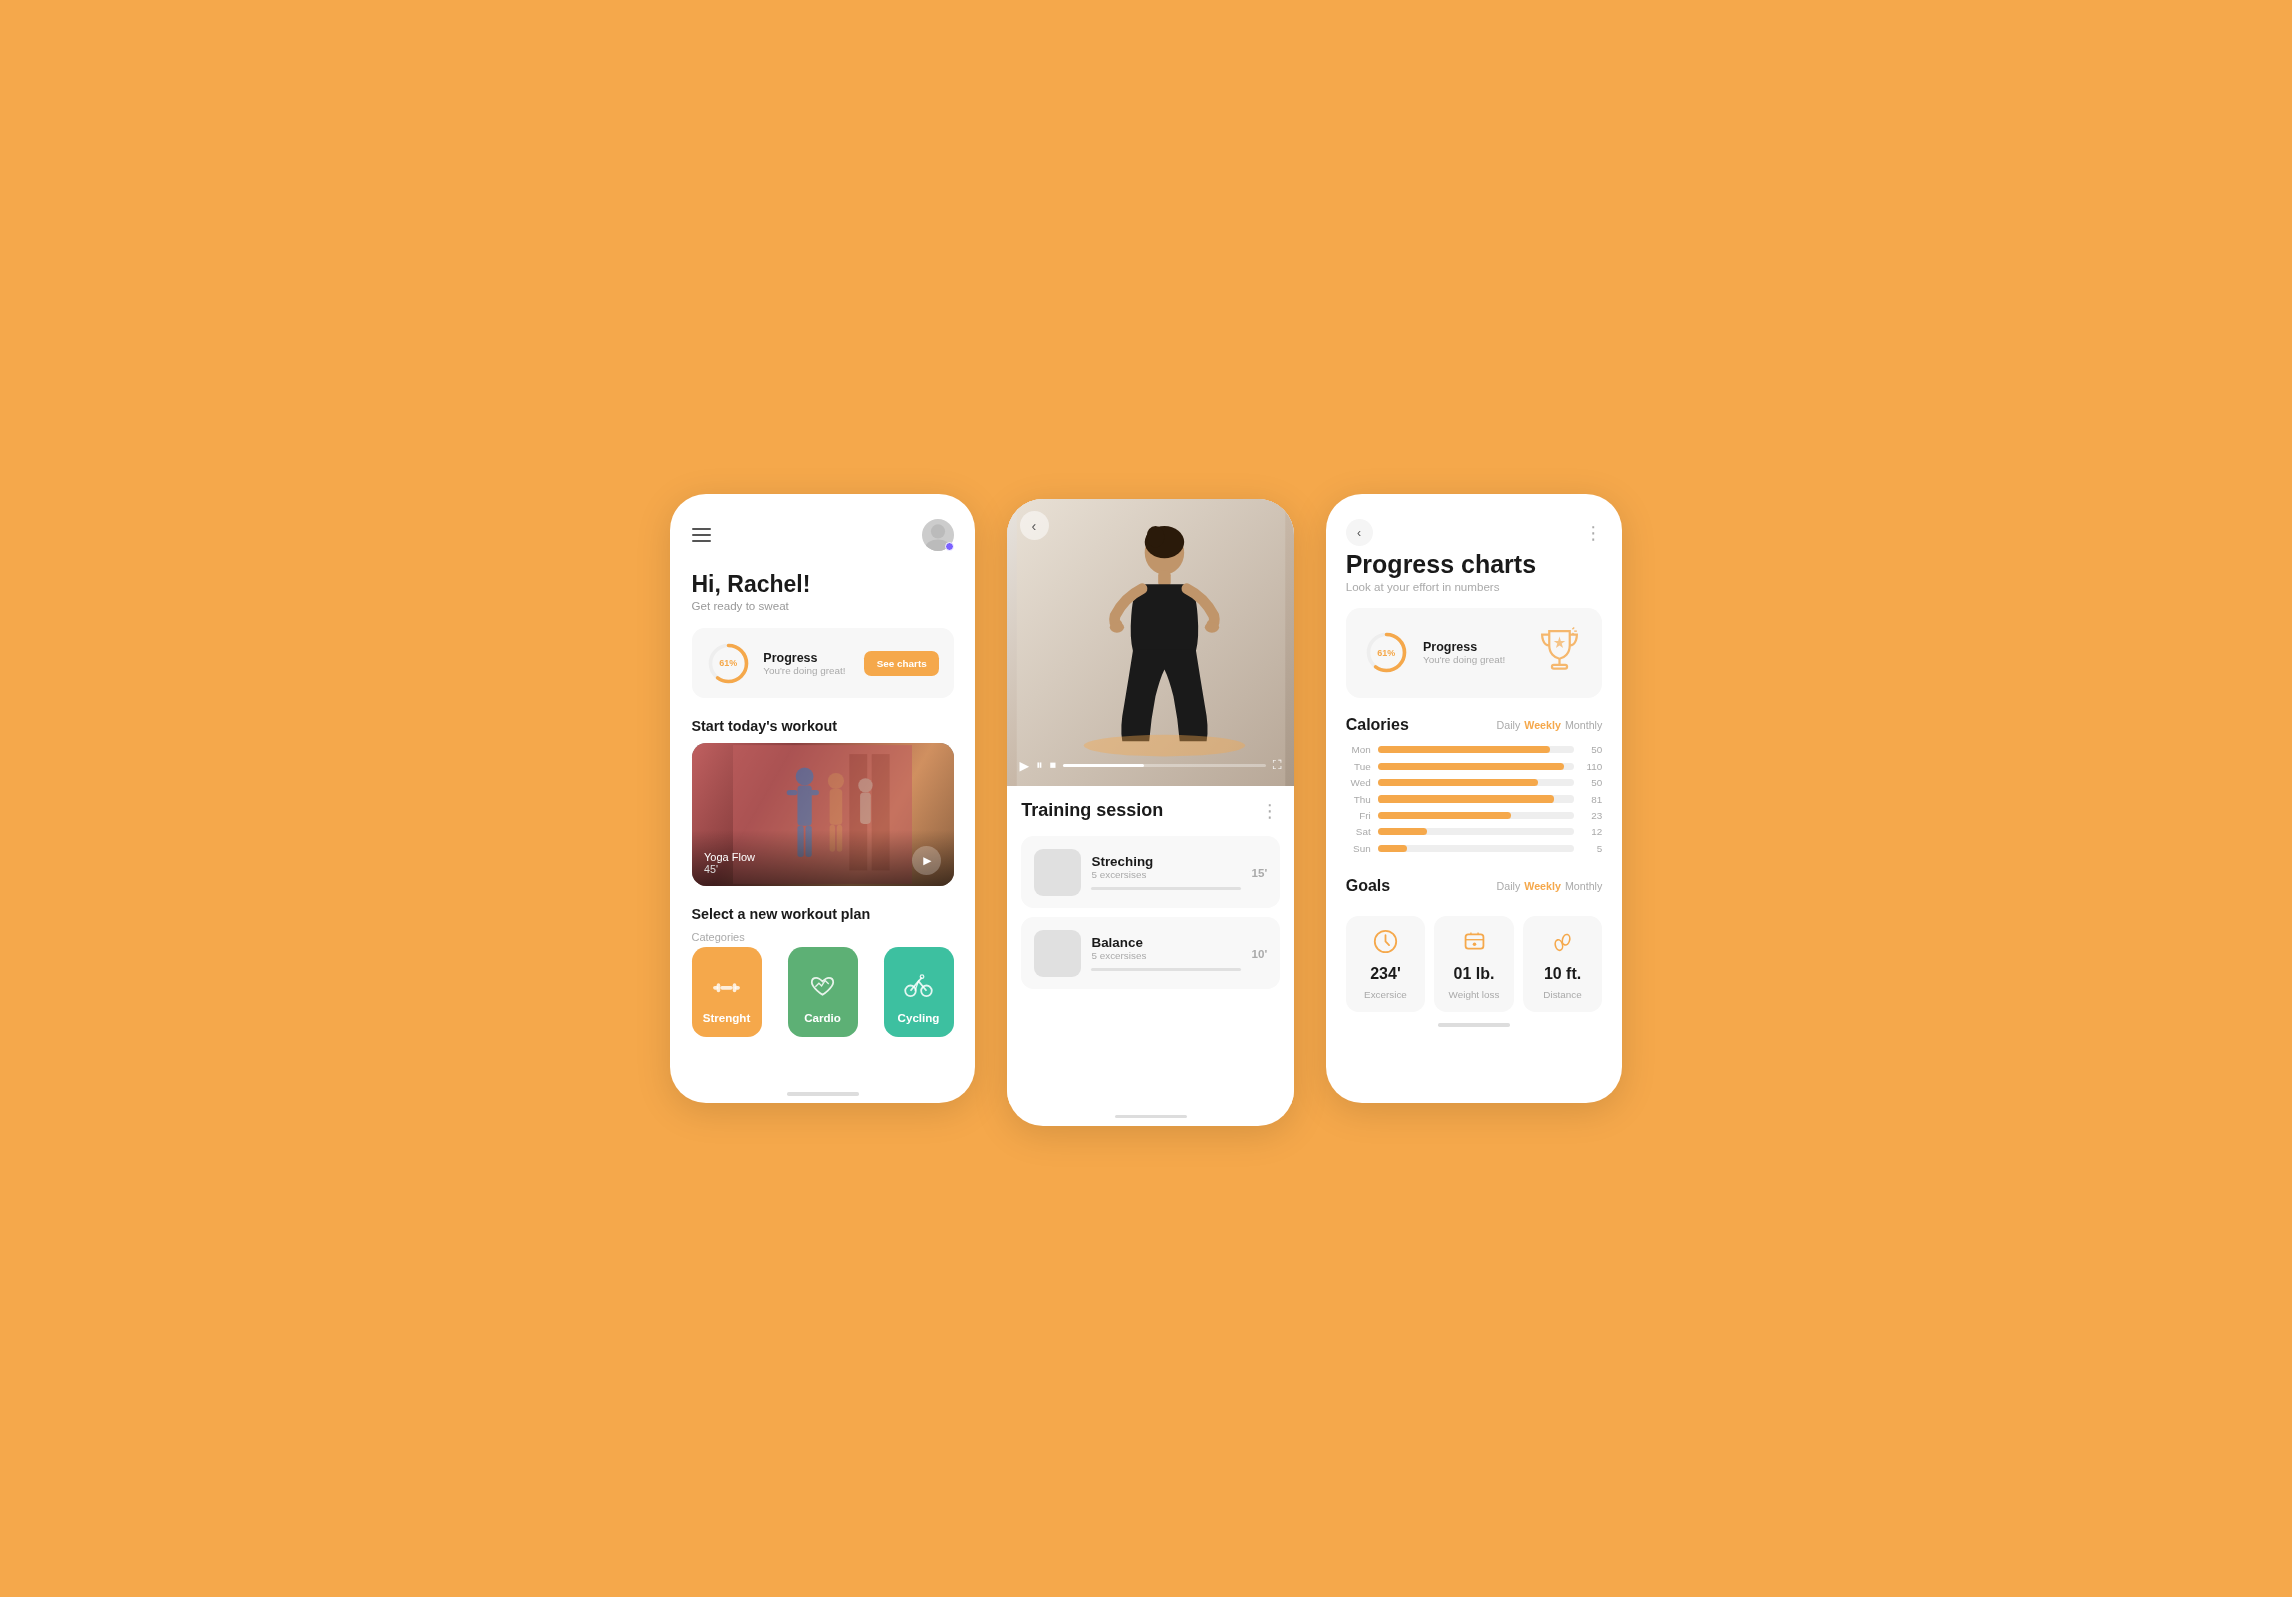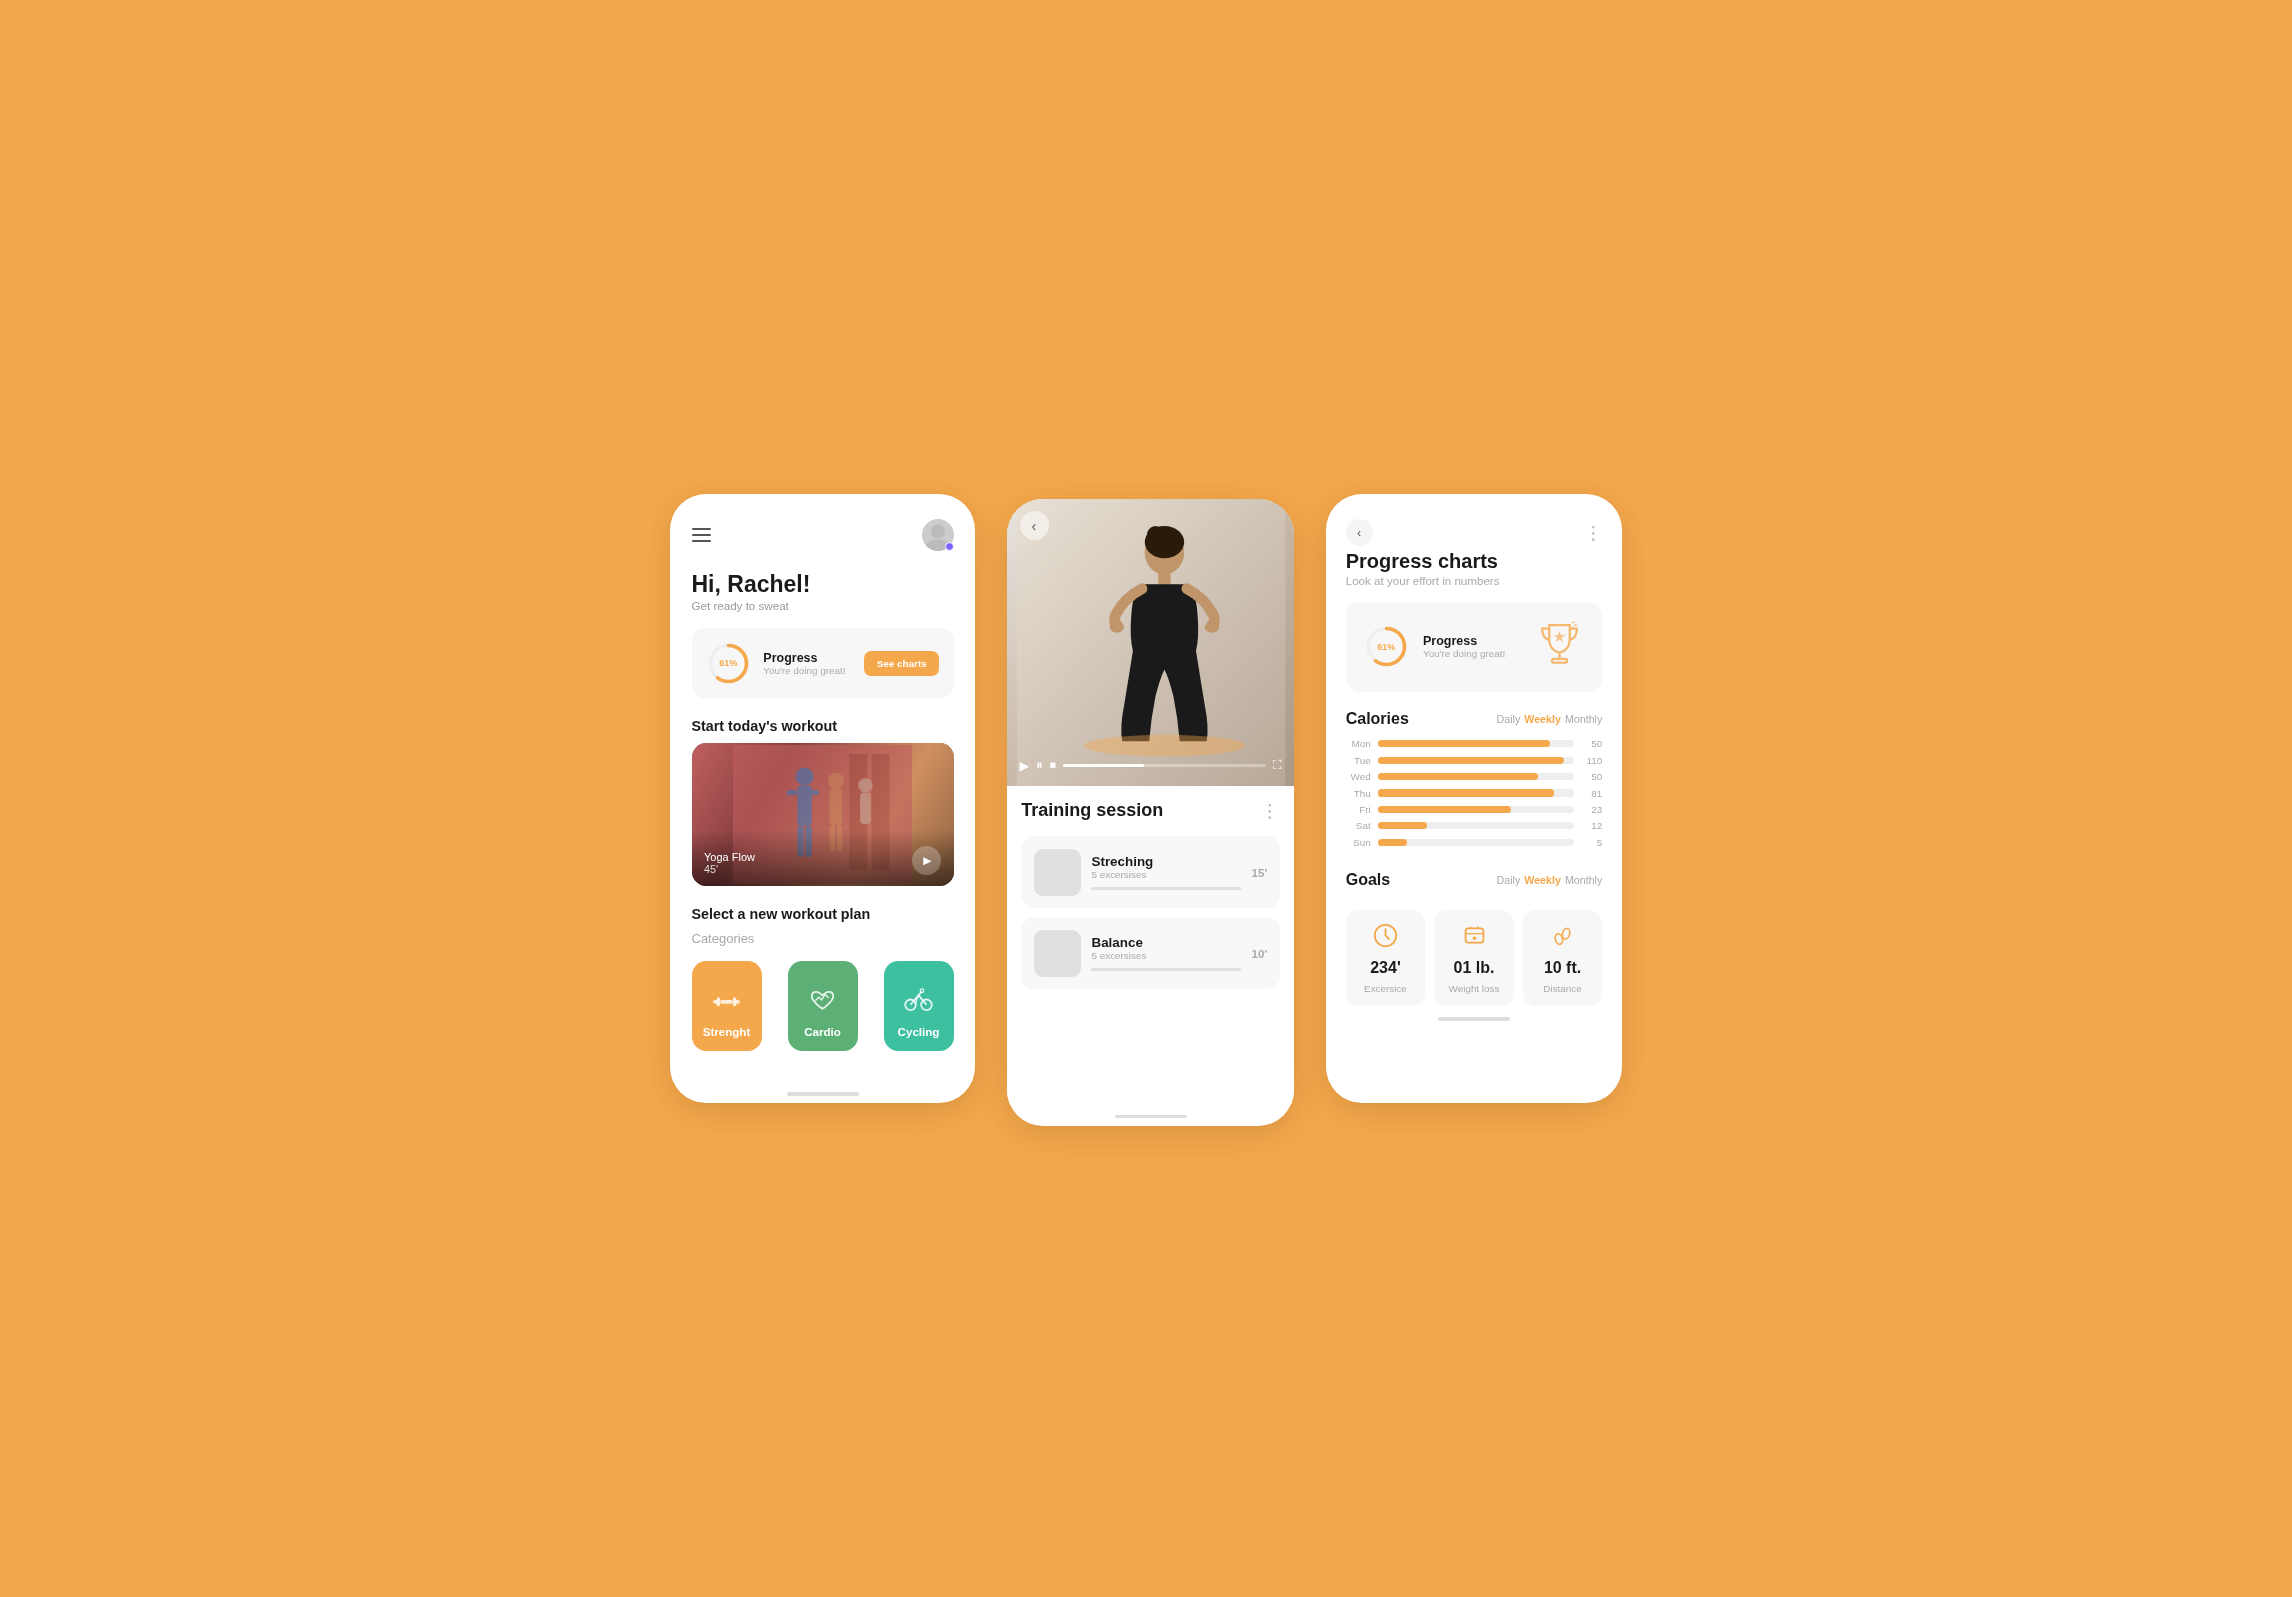--- a/index.html
+++ b/index.html
@@ -116,21 +116,21 @@
     .workout-card-title { color: #fff; font-size: 11px; font-weight: 400; }
     .workout-card-dur { color: #ddd; font-size: 10.7px; }
     .workout-play-btn {
       width: 29px; height: 29px; border-radius: 50%; background: rgba(255,255,255,0.25);
       display: flex; align-items: center; justify-content: center; cursor: pointer;
     }
     .workout-play-btn::after {
       content: '▶'; color: #fff; font-size: 10.7px; margin-left: 1.8px;
     }
     
-    .categories-sub { font-size: 13px; color: #aaa; margin-bottom: 15px; }
+    .categories-sub { font-size: 11px; color: #aaa; margin-bottom: 4px; }
     .categories-grid {
       display: flex; gap: 26px;
     }
     .cat-card {
       flex: 1; border-radius: 14.3px; padding: 16px 9px 12.5px;
       display: flex; flex-direction: column; align-items: center; justify-content: flex-end;
       min-height: 90px; cursor: pointer;
     }
     .cat-card.strength { background: #F5A84B; }
     .cat-card.cardio { background: #5DB075; }
@@ -212,21 +212,21 @@
       flex-direction: column;
     }
     .progress-header {
       display: flex; justify-content: space-between; align-items: center; margin-bottom: 3.6px;
     }
     .back-btn {
       width: 27px; height: 27px; border-radius: 50%; background: #f5f5f5;
       display: flex; align-items: center; justify-content: center; cursor: pointer; font-size: 12.5px; color: #555;
     }
     .more-btn { font-size: 18px; color: #aaa; cursor: pointer; }
-    .progress-charts-title { font-size: 20px; font-weight: 800; color: #1a1a1a; margin-bottom: 1.8px; }
+    .progress-charts-title { font-size: 25px; font-weight: 800; color: #1a1a1a; margin-bottom: 1.8px; }
     .progress-charts-sub { font-size: 11.6px; color: #aaa; margin-bottom: 14.3px; }
     
     .progress-summary-card {
       background: #f7f7f7; border-radius: 14.3px; padding: 16px 18px;
       display: flex; align-items: center; gap: 14.3px; margin-bottom: 18px;
     }
     .trophy-icon { font-size: 36px; color: #F5A84B; margin-left: auto; opacity: 0.8; }
     
     .section-header {
       display: flex; align-items: center; justify-content: space-between; margin-bottom: 10.7px;

